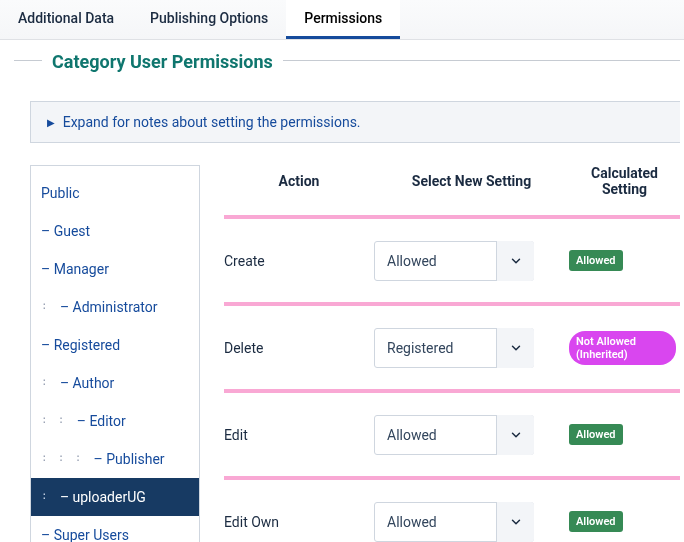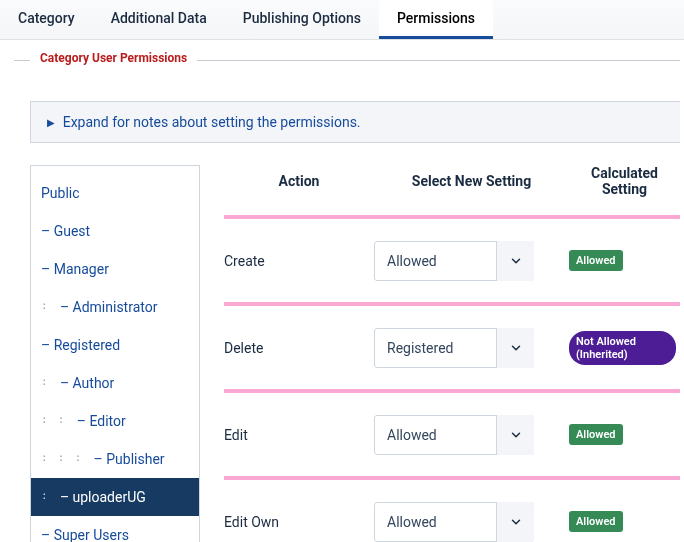--- a/index.html
+++ b/index.html
@@ -33,26 +33,26 @@
     padding-right: 4px;
   }
   .fieldset {
     border-top: 1px solid #c6cbd2;
     position: relative;
     padding-top: 40px;
   }
   .fieldset-legend {
     position: absolute;
     top: -10px;
-    left: 16px;
+    left: 28px;
     background: #fff;
     padding: 0 10px;
     font-weight: 700;
-    color: #b91c1c;
-    font-size: 12px;
+    color: #0f766e;
+    font-size: 18px;
   }
   .notes-bar {
     margin: 0 0 22px 16px;
     border: 1px solid #cfd6df;
     background: #f3f5f8;
     padding: 12px 16px;
     color: #164b9c;
     display: flex;
     align-items: center;
     gap: 8px;
@@ -146,27 +146,26 @@
   .select-chev svg { width: 14px; height: 14px; }
   .badge {
     display: inline-block;
     color: #fff;
     font-size: 11px;
     font-weight: 600;
     padding: 4px 7px;
     border-radius: 3px;
   }
   .badge.green { background: #368a55; }
-  .badge.red { background: #4c1d95; border-radius: 16px; }
+  .badge.red { background: #d946ef; border-radius: 16px; }
 </style>
 </head>
 <body>
 
 <div class="tabs">
-  <div class="tab">Category</div>
   <div class="tab">Additional Data</div>
   <div class="tab">Publishing Options</div>
   <div class="tab active">Permissions</div>
 </div>
 
 <div class="panel">
   <div class="fieldset">
     <div class="fieldset-legend">Category User Permissions</div>
 
     <div class="notes-bar">

